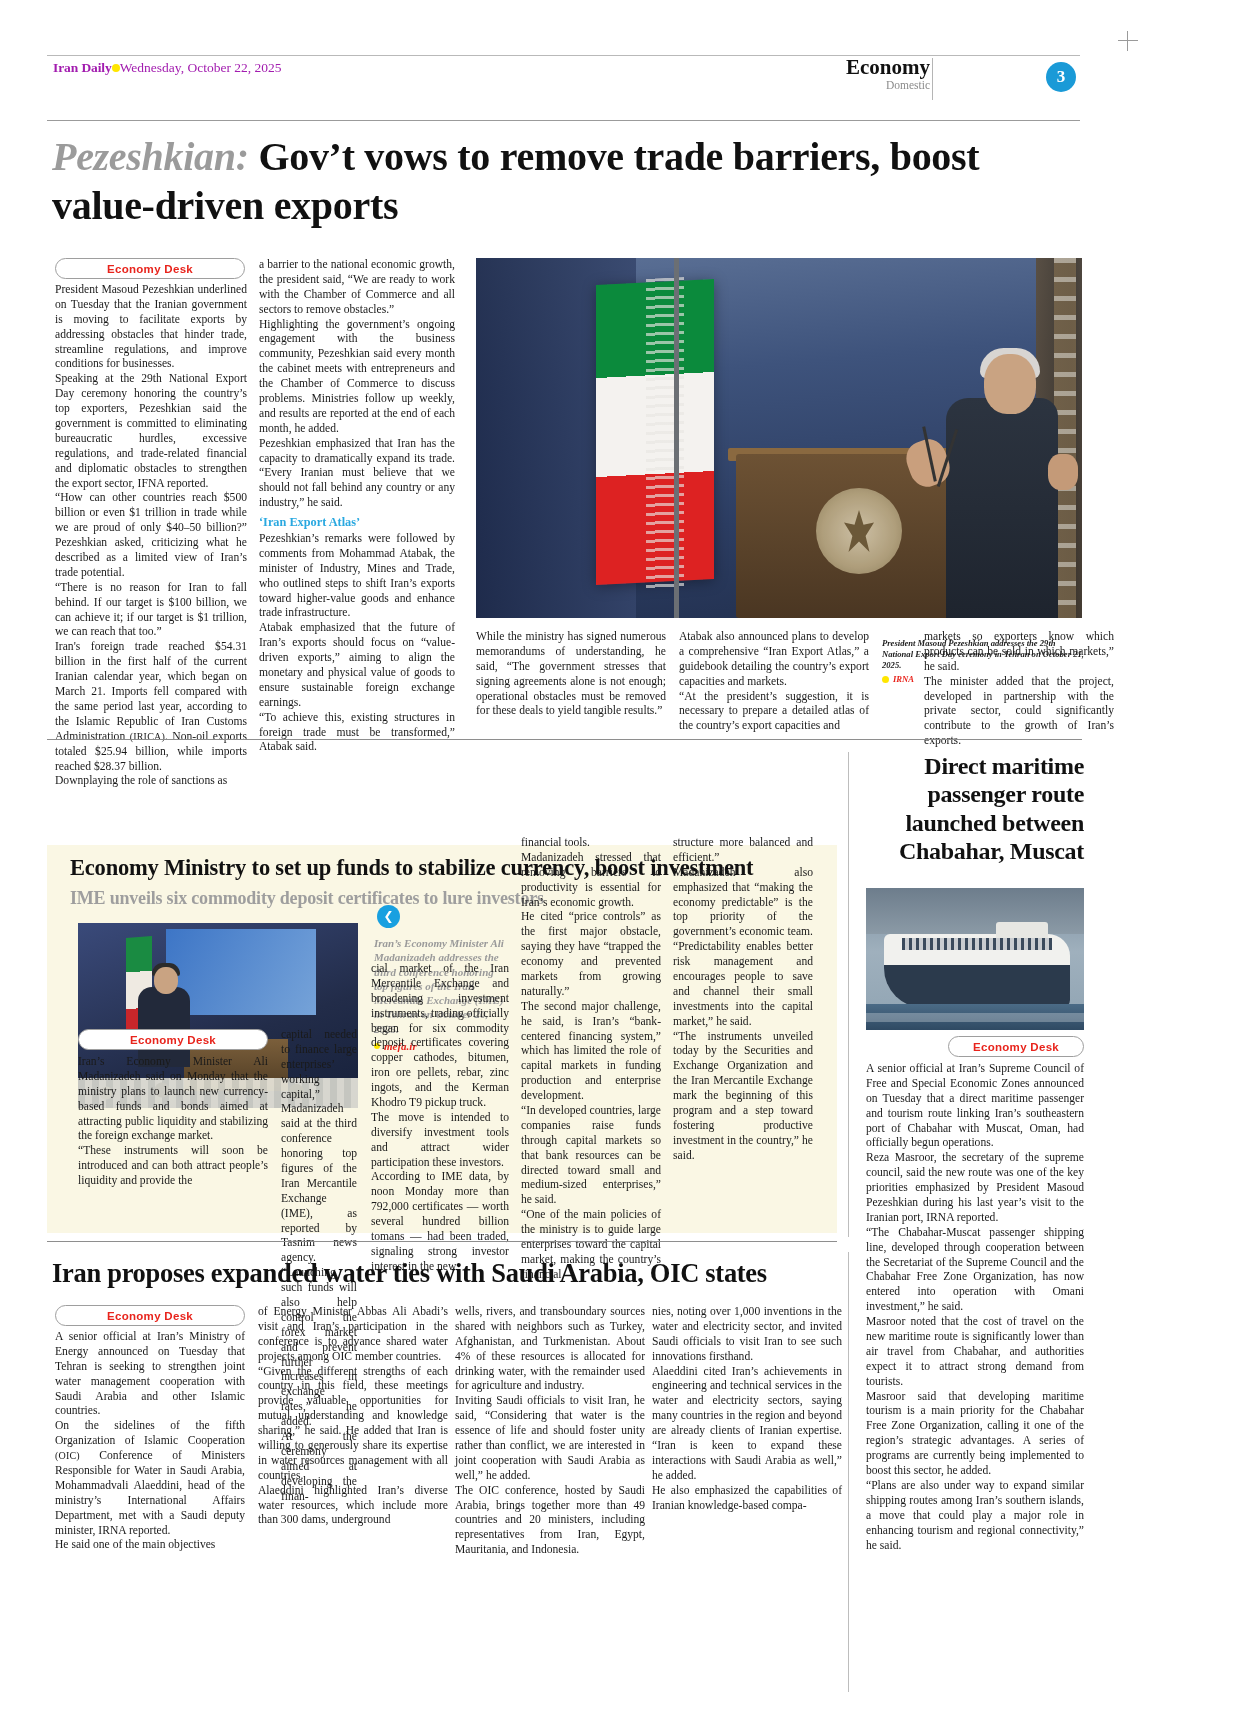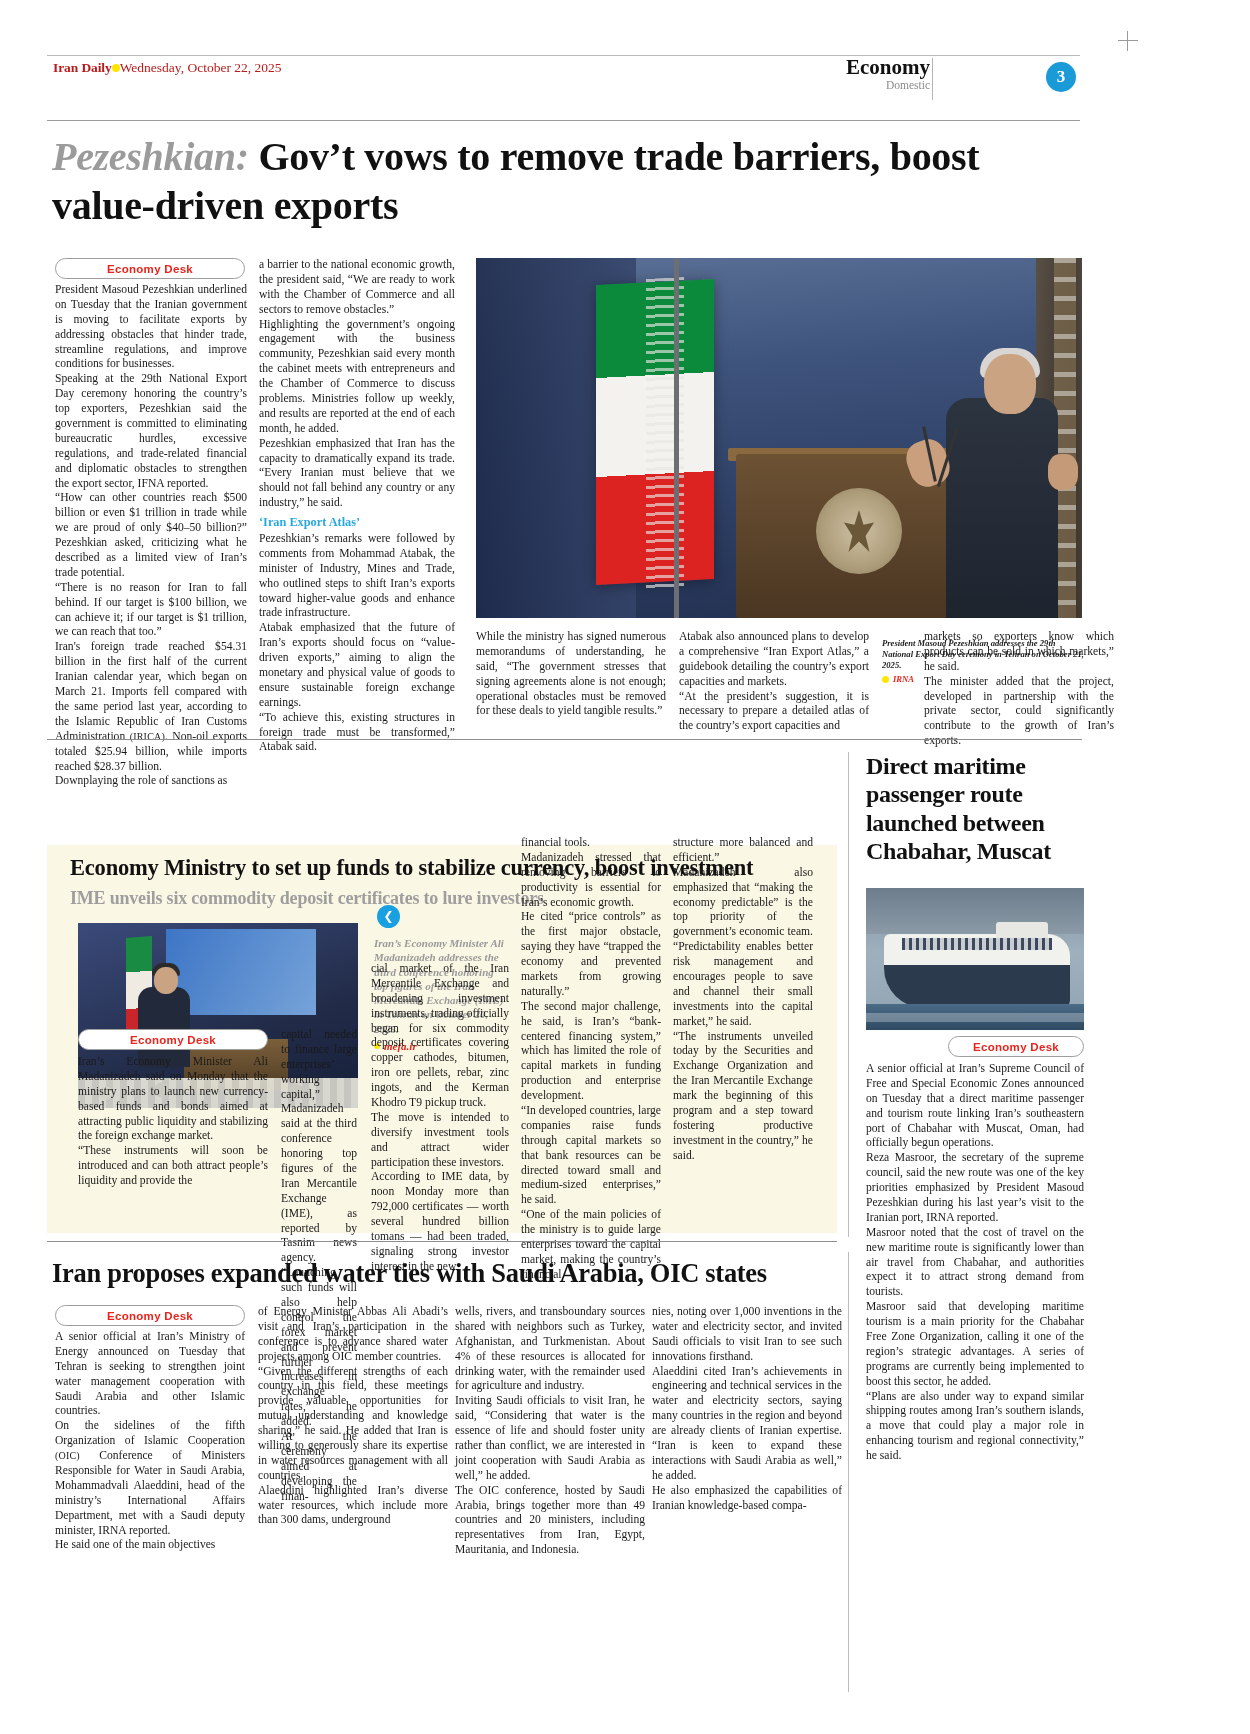--- a/index.html
+++ b/index.html
@@ -15,21 +15,21 @@
 
   
   .cropmark{position:absolute;left:1118px;top:31px;width:20px;height:20px;}
   .cropmark:before{content:"";position:absolute;left:9px;top:0;width:1px;height:20px;background:#9a9a9a;}
   .cropmark:after{content:"";position:absolute;left:0;top:9px;width:20px;height:1px;background:#9a9a9a;}
 
   
   .rule-top{position:absolute;left:47px;top:55px;width:1033px;height:1px;background:#b9b9b9;}
   .rule-bot{position:absolute;left:47px;top:120px;width:1033px;height:1px;background:#9b9b9b;}
   .mast-left{position:absolute;left:53px;top:60px;display:flex;align-items:center;gap:0;
-    font-size:13.5px;color:#b91c1c;}
+    font-size:13.5px;color:#a21caf;}
   .mast-brand{font-weight:bold;font-family:"Liberation Serif",serif;letter-spacing:-.1px;}
   .dot-y{width:8px;height:8px;border-radius:50%;background:#ffe600;display:inline-block;}
   .mast-date{font-family:"Liberation Serif",serif;}
   .mast-sec{position:absolute;right:320px;top:56px;text-align:right;}
   .mast-sec .big{font-size:21px;font-weight:bold;font-family:"Liberation Serif",serif;line-height:1.05;}
   .mast-sec .sub{font-size:11.5px;color:#8b8b8b;font-family:"Liberation Serif",serif;margin-top:1px;}
   .mast-divider{position:absolute;left:932px;top:58px;width:1px;height:42px;background:#b5b5b5;}
   .pagebadge{position:absolute;left:1046px;top:62px;width:30px;height:30px;border-radius:50%;
     background:#1a9ad7;color:#fff;font-size:17px;font-weight:bold;display:flex;align-items:center;
     justify-content:center;font-family:"Liberation Serif",serif;}
@@ -119,21 +119,21 @@
 
   .arrowbtn{position:absolute;left:377px;top:905px;width:23px;height:23px;border-radius:50%;
     background:#18a0e0;color:#fff;display:flex;align-items:center;justify-content:center;font-size:12px;}
   .cap2{position:absolute;left:374px;top:936px;width:130px;font-size:11px;line-height:1.3;
     font-style:italic;font-weight:bold;color:#9a9a9a;font-family:"Liberation Serif",serif;}
   .cap2 .credit2{margin-top:3px;display:flex;align-items:center;gap:4px;color:#e8241c;}
   .cap2 .credit2 .dot-y{width:6px;height:6px;}
 
   
   .side-h{position:absolute;left:866px;top:752px;width:218px;font-size:24px;font-weight:bold;
-    line-height:1.18;font-family:"Liberation Serif",serif;letter-spacing:-.3px;}
+    line-height:1.18;font-family:"Liberation Serif",serif;letter-spacing:-.3px;text-align:right;}
   .photo3{position:absolute;left:866px;top:888px;width:218px;height:142px;overflow:hidden;background:#2b4256;}
   .p3sky{position:absolute;inset:0;background:linear-gradient(180deg,#7d8fa0 0%,#9fb0bd 45%,#8fa3b2 100%);}
   .p3hill{position:absolute;left:0;top:0;width:218px;height:46px;background:linear-gradient(180deg,#6d7d8c,#8b9aa6);}
   .p3ship{position:absolute;left:18px;top:46px;width:186px;height:74px;
     background:linear-gradient(180deg,#f1f1ee 0 42%,#2b3a4c 42% 100%);border-radius:6px 22px 8px 40px;}
   .p3deck{position:absolute;left:36px;top:50px;width:150px;height:12px;
     background:repeating-linear-gradient(90deg,#3b4a5c 0 3px,#c9ccd0 3px 7px);}
   .p3cabin{position:absolute;left:130px;top:34px;width:52px;height:22px;background:#e7e7e3;border-radius:3px;}
   .p3water{position:absolute;left:0;bottom:0;width:218px;height:26px;
     background:linear-gradient(180deg,#4b6b86,#2f4a63);}
@@ -305,20 +305,21 @@
     <div class="p3deck"></div>
     <div class="p3water"></div>
     <div class="p3wake"></div>
   </div>
   <div class="badge-right">
     <div class="deskbadge">Economy  Desk</div>
   </div>
   <div class="col" style="left:866px;top:1062px;width:218px;">
     <p>A senior official at Iran’s Supreme Council of Free and Special Economic Zones announced on Tuesday that a direct maritime passenger and tourism route linking Iran’s southeastern port of Chabahar with Muscat, Oman, had officially begun operations.</p>
     <p>Reza Masroor, the secretary of the supreme council, said the new route was one of the key priorities emphasized by President Masoud Pezeshkian during his last year’s visit to the Iranian port, IRNA reported.</p>
+    <p>“The Chabahar-Muscat passenger shipping line, developed through cooperation between the Secretariat of the Supreme Council and the Chabahar Free Zone Organization, has now entered into operation with Omani investment,” he said.</p>
     <p>Masroor noted that the cost of travel on the new maritime route is significantly lower than air travel from Chabahar, and authorities expect it to attract strong demand from tourists.</p>
     <p>Masroor said that developing maritime tourism is a main priority for the Chabahar Free Zone Organization, calling it one of the region’s strategic advantages. A series of programs are currently being implemented to boost this sector, he added.</p>
     <p>“Plans are also under way to expand similar shipping routes among Iran’s southern islands, a move that could play a major role in enhancing tourism and regional connectivity,” he said.</p>
   </div>
 
   <div class="hr" style="left:47px;top:1241px;width:790px;"></div>
   <div class="bot-h">Iran proposes expanded water ties with Saudi Arabia, OIC states</div>
 
   <div class="badge-bottom">
     <div class="deskbadge">Economy  Desk</div>

